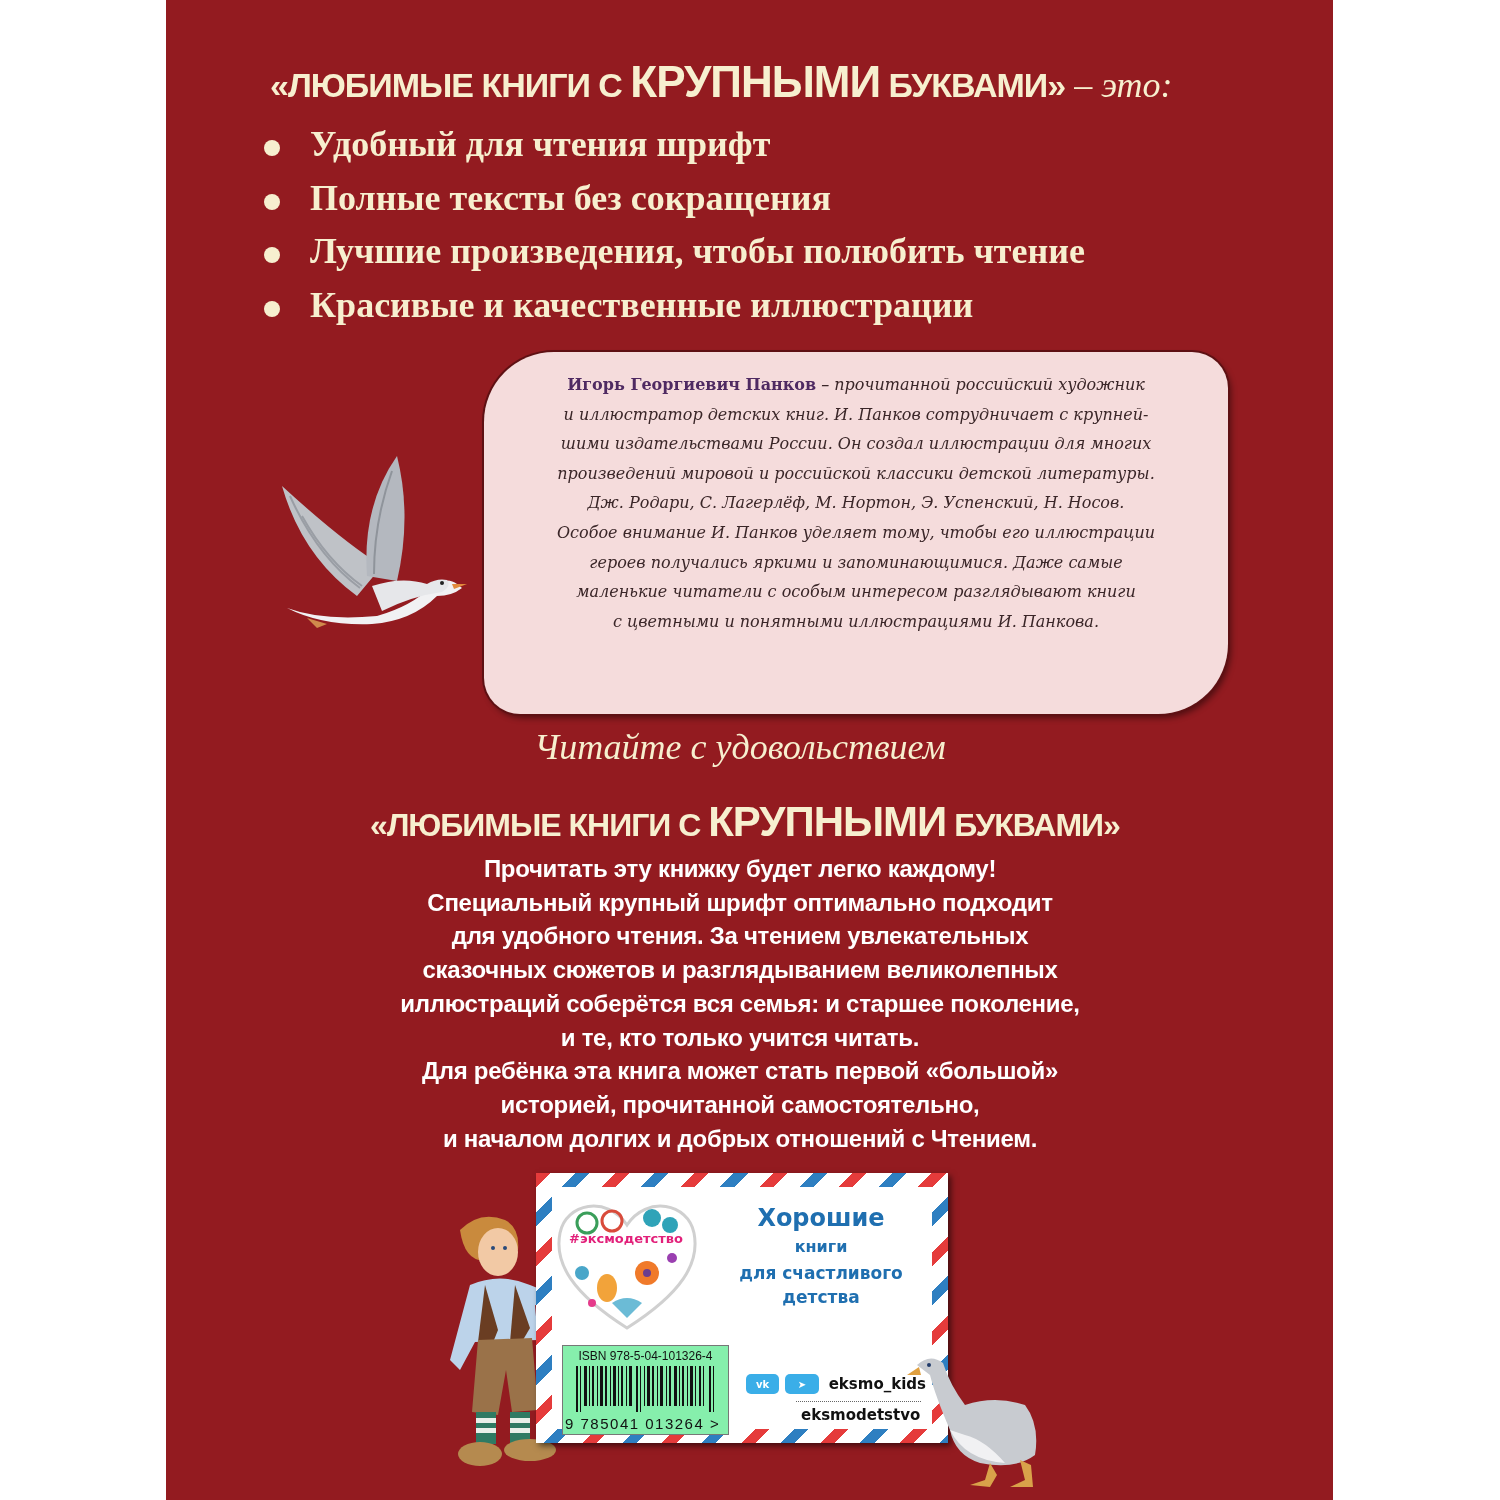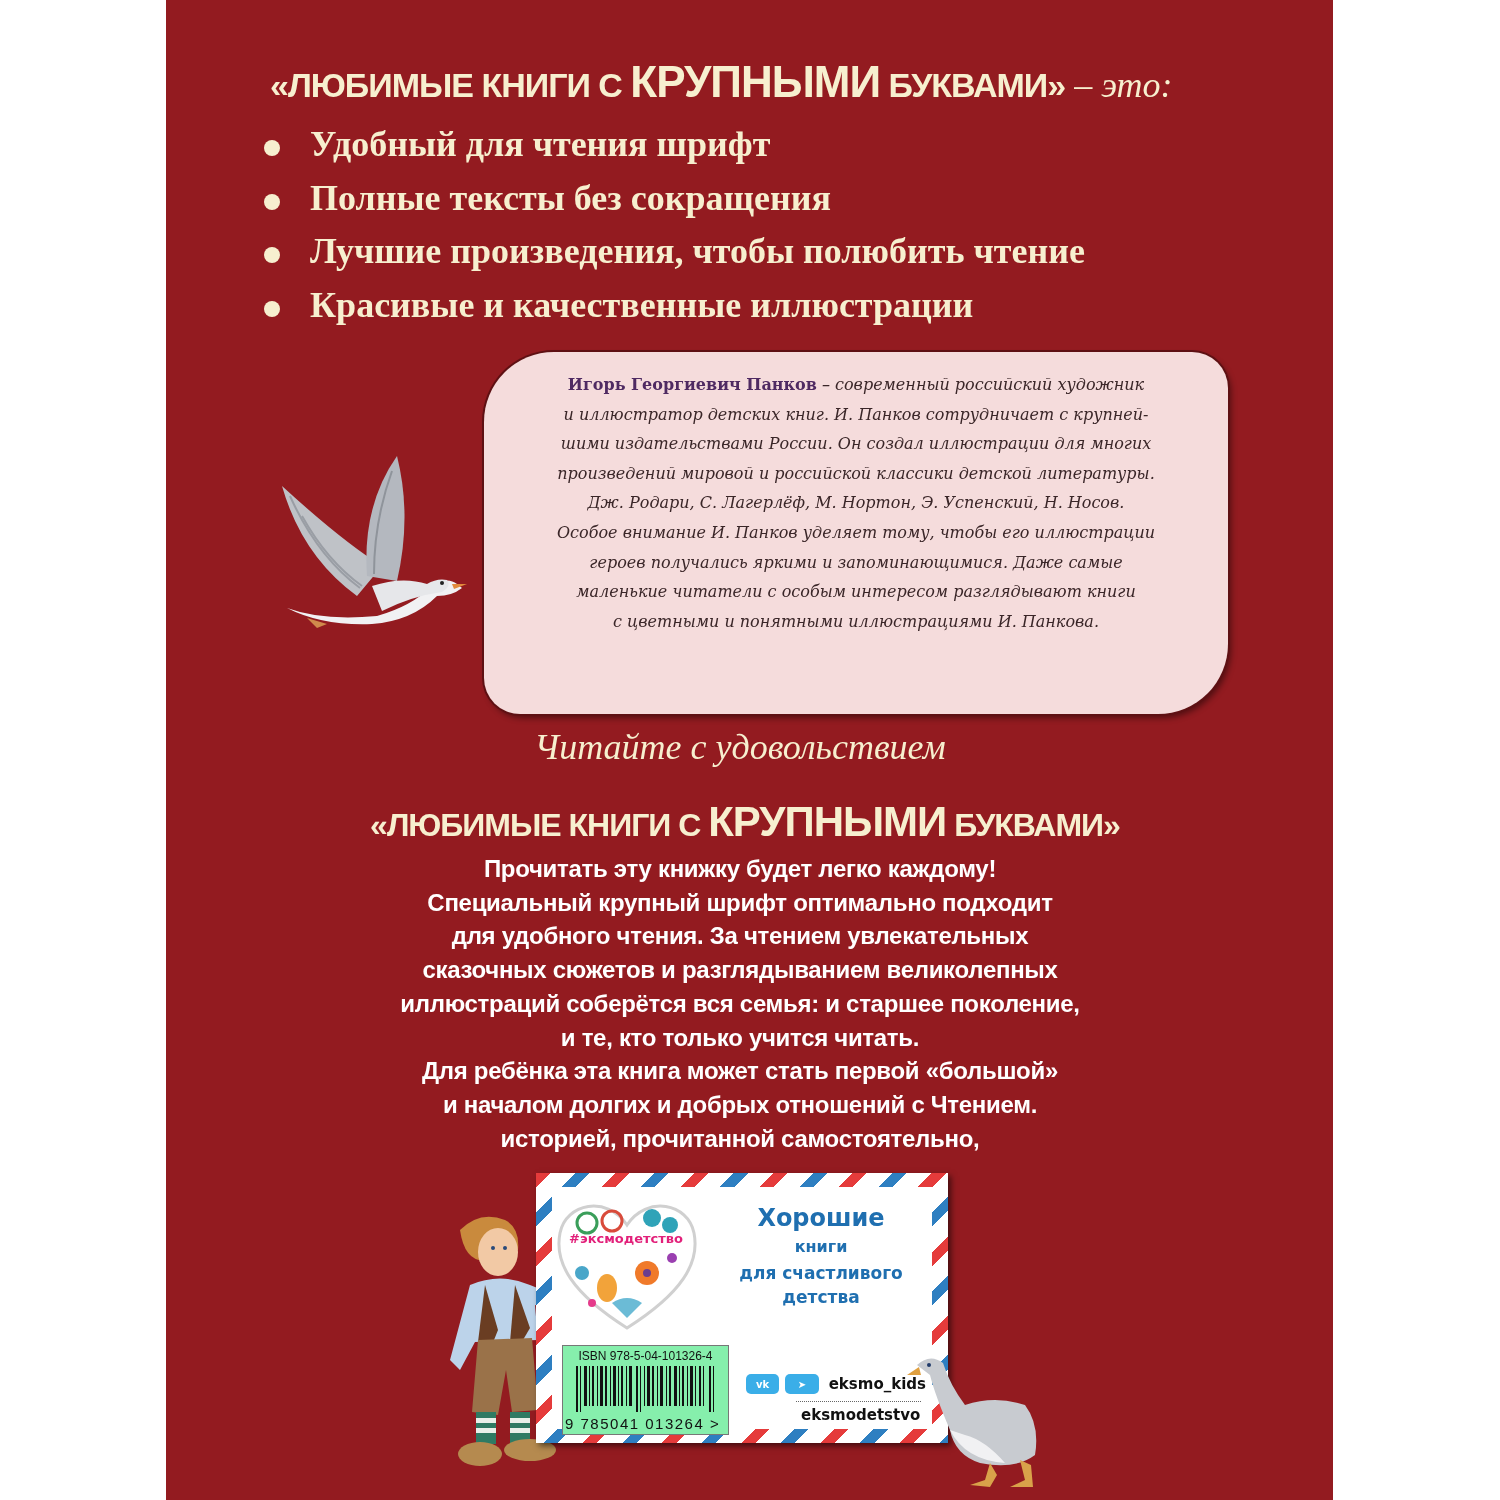--- a/index.html
+++ b/index.html
@@ -116,21 +116,21 @@
   <path d="M130 25 Q112 75 112 128" stroke="#8f949b" stroke-width="2" fill="none"></path>
   <path d="M25 162 Q60 175 115 170 Q150 160 170 140 Q185 130 195 138 L200 142 Q190 150 175 150 Q150 175 110 178 Q60 180 25 162 Z" fill="#f1f1f3"></path>
   <path d="M110 140 Q140 130 165 138 Q175 132 185 134 Q190 140 180 146 Q150 150 120 165 Z" fill="#e6e7ea"></path>
   <circle cx="180" cy="137" r="2" fill="#222"></circle>
   <path d="M190 138 L205 138 L192 143 Z" fill="#e28a3c"></path>
   <path d="M45 172 L65 178 L55 182 Z" fill="#d08a4c"></path>
 </svg>
 
 <div class="bio-box">
   <div class="bio-text">
-    <div><span class="name">Игорь Георгиевич Панков</span><span> – современный российский художник</span></div>
+    <div><span class="name">Игорь Георгиевич Панков</span><span> – прочитанной российский художник</span></div>
     <div>и иллюстратор детских книг. И. Панков сотрудничает с крупней-</div>
     <div>шими издательствами России. Он создал иллюстрации для многих</div>
     <div>произведений мировой и российской классики детской литературы.</div>
     <div>Дж. Родари, С. Лагерлёф, М. Нортон, Э. Успенский, Н. Носов.</div>
     <div>Особое внимание И. Панков уделяет тому, чтобы его иллюстрации</div>
     <div>героев получались яркими и запоминающимися. Даже самые</div>
     <div>маленькие читатели с особым интересом разглядывают книги</div>
     <div>с цветными и понятными иллюстрациями И. Панкова.</div>
   </div>
 </div>
@@ -142,22 +142,22 @@
 </div>
 
 <div class="promo">
   <div>Прочитать эту книжку будет легко каждому!</div>
   <div>Специальный крупный шрифт оптимально подходит</div>
   <div>для удобного чтения. За чтением увлекательных</div>
   <div>сказочных сюжетов и разглядыванием великолепных</div>
   <div>иллюстраций соберётся вся семья: и старшее поколение,</div>
   <div>и те, кто только учится читать.</div>
   <div>Для ребёнка эта книга может стать первой «большой»</div>
+  <div>историей, прочитанной самостоятельно,</div>
   <div>и началом долгих и добрых отношений с Чтением.</div>
-  <div>историей, прочитанной самостоятельно,</div>
 </div>
 
 <svg class="boy" viewBox="0 0 150 260">
   <path d="M30 20 Q50 0 75 10 Q90 18 88 40 L60 50 Q35 55 30 20 Z" fill="#c98a3d"></path>
   <ellipse cx="68" cy="42" rx="20" ry="24" fill="#f2c9a5"></ellipse>
   <circle cx="63" cy="38" r="2" fill="#2a4a7a"></circle>
     <circle cx="75" cy="38" r="2" fill="#2a4a7a"></circle>
   <path d="M40 75 Q70 62 100 75 L150 95 L148 108 L105 95 L108 130 L45 132 L30 160 L20 150 Z" fill="#bcd3ea"></path>
   <path d="M55 75 L68 120 L62 135 L48 132 Z" fill="#6a3d22"></path>
   <path d="M85 75 L100 118 L90 135 L80 132 Z" fill="#6a3d22"></path>

